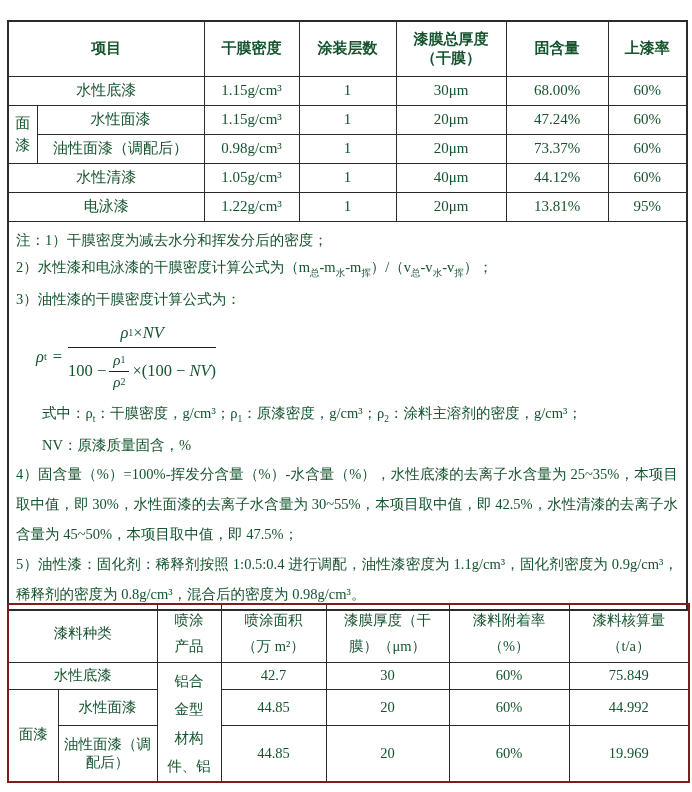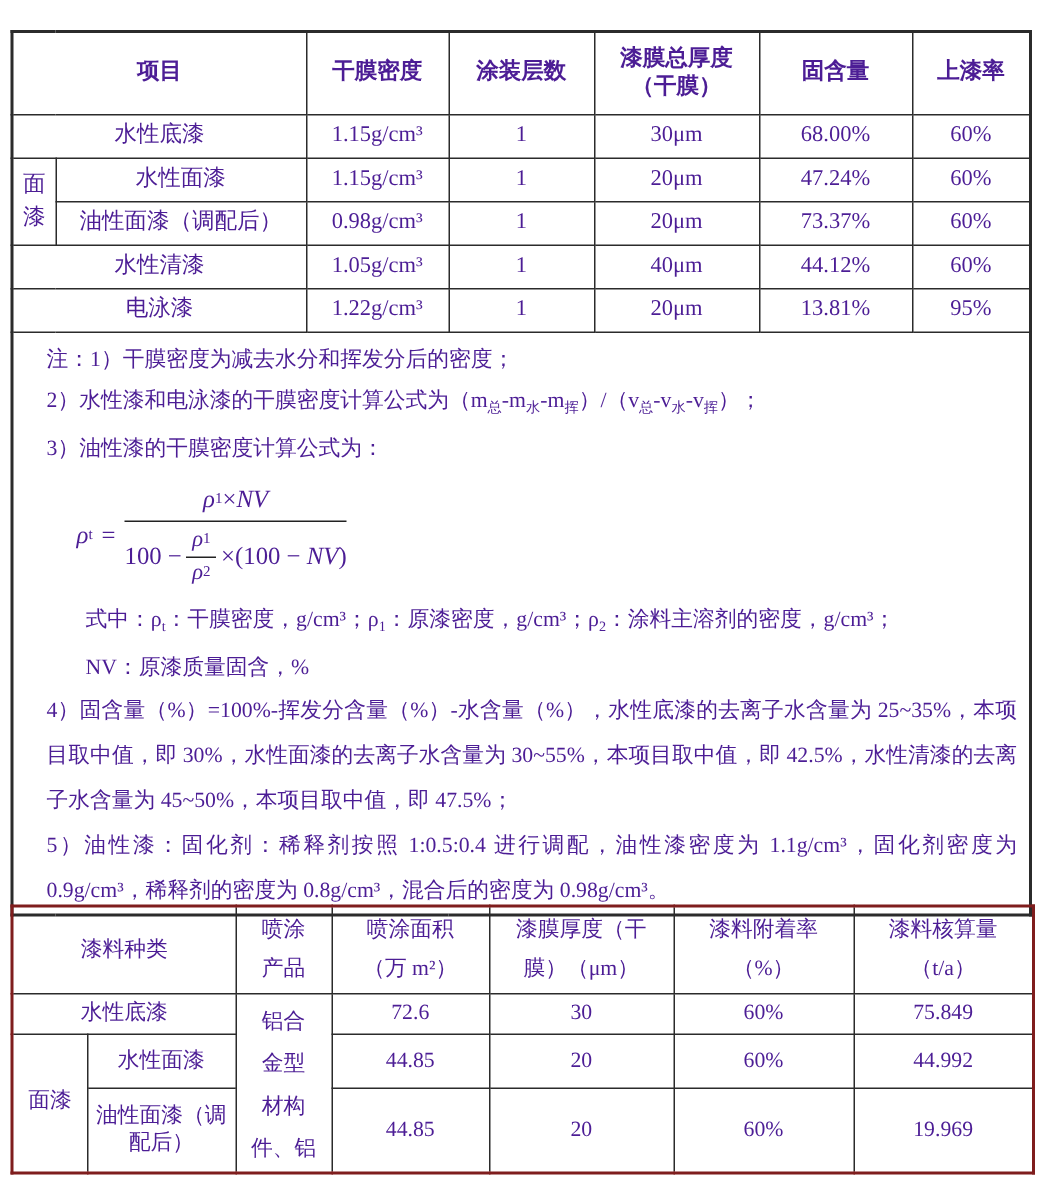--- a/index.html
+++ b/index.html
@@ -3,21 +3,21 @@
 <meta charset="utf-8">
 <style>
   * { margin: 0; padding: 0; box-sizing: border-box; }
   html, body { background: #e8e8e8; }
   .page {
     position: relative;
     width: 692px;
     height: 792px;
     background: #ffffff;
     font-family: "Liberation Serif", "DejaVu Serif", serif;
-    color: #4c1d95;
+    color: #14532d;
     overflow: hidden;
     text-decoration: underline;
   }
   table {
     border-collapse: collapse;
     table-layout: fixed;
   }
   td, th {
     border: 1px solid #2b2b2b;
     text-align: center;
@@ -43,21 +43,21 @@
     line-height: 1.5;
     padding: 0 6px;
     word-break: break-all;
     margin-top: 36px;
   }
   
   .notes-cell {
     height: 360px;
     text-align: left;
     vertical-align: top;
-    padding: 5px 8px 0 22px;
+    padding: 5px 8px 0 7px;
   }
   .note {
     font-size: 14.5px;
     line-height: 27px;
     text-align: justify;
   }
   .note sub, .seg-line sub { font-size: 9.5px; }
   .note-par { line-height: 30px; }
   .indent { padding-left: 26px; }
   
@@ -251,21 +251,21 @@
       </th>
     </tr>
     <tr class="r1">
       <td colspan="2">水性底漆</td>
       <td rowspan="3" class="product-cell">
         <div>铝合</div>
         <div>金型</div>
         <div>材构</div>
         <div>件、铝</div>
       </td>
-      <td>72.6</td>
+      <td>42.7</td>
       <td>30</td>
       <td>60%</td>
       <td>75.849</td>
     </tr>
     <tr class="r2">
       <td rowspan="2" class="group-cell">面漆</td>
       <td>水性面漆</td>
       <td>44.85</td>
       <td>20</td>
       <td>60%</td>

